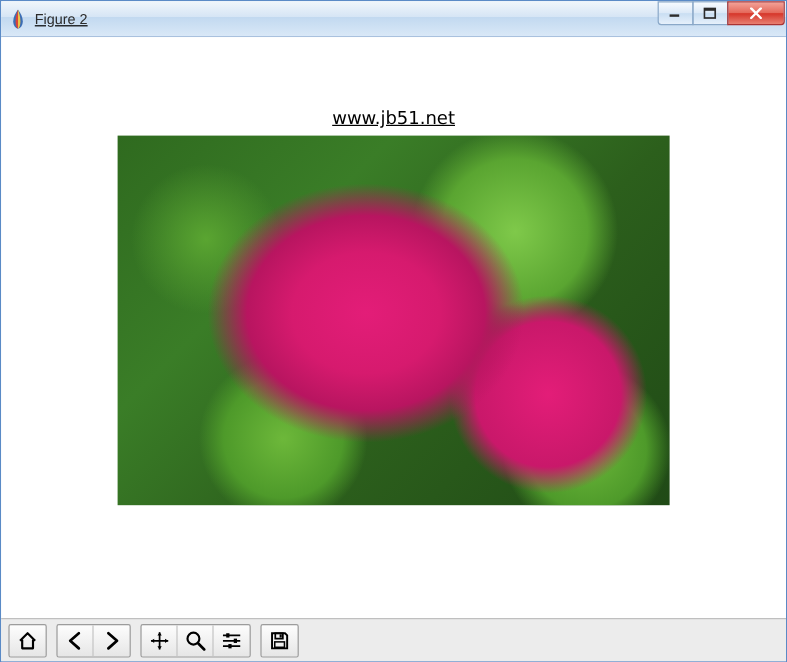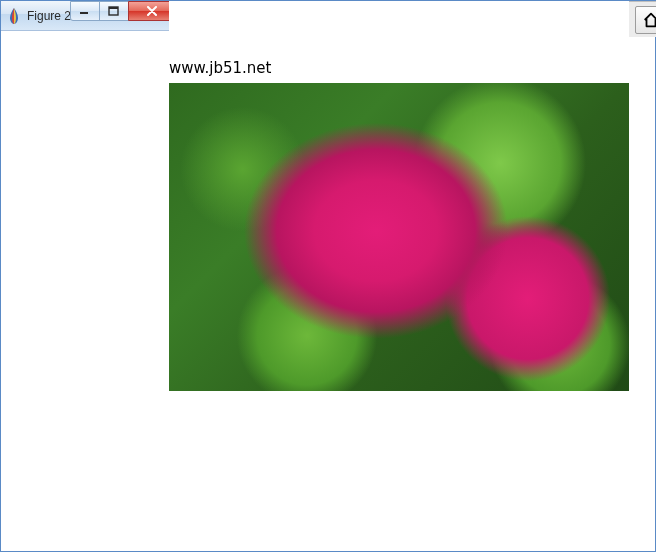--- a/index.html
+++ b/index.html
@@ -9,22 +9,23 @@
       font-family: "Segoe UI", Tahoma, sans-serif;
       font-size: 12px;
       overflow: hidden;
       background: #fff;
     }
     .window {
       width: 100%;
       height: 100%;
       border: 1px solid #5a8ac6;
       display: flex;
-      flex-direction: row;
+      flex-direction: column;
       background: #fff;
+      text-decoration: underline;
     }
     .titlebar {
       height: 30px;
       background: linear-gradient(to bottom, #f0f6fb 0%, #d6e5f5 45%, #c2d9f0 46%, #d9e8f7 100%);
       border-bottom: 1px solid #a9c1de;
       display: flex;
       align-items: center;
       padding: 0 0 0 6px;
     }
     .app-icon {
@@ -62,20 +63,21 @@
       border-color: #a33;
     }
     .win-btn svg { width: 12px; height: 10px; }
     .win-btn.close svg { width: 14px; height: 10px; }
 
     .content {
       flex: 1;
       background: #fff;
       display: flex;
       flex-direction: column;
+      align-items: center;
       padding-top: 58px;
     }
     .plot-title {
       font-family: "DejaVu Sans", "Bitstream Vera Sans", sans-serif;
       font-size: 15px;
       color: #000;
       margin-bottom: 6px;
     }
     .figure-image {
       width: 460px;

